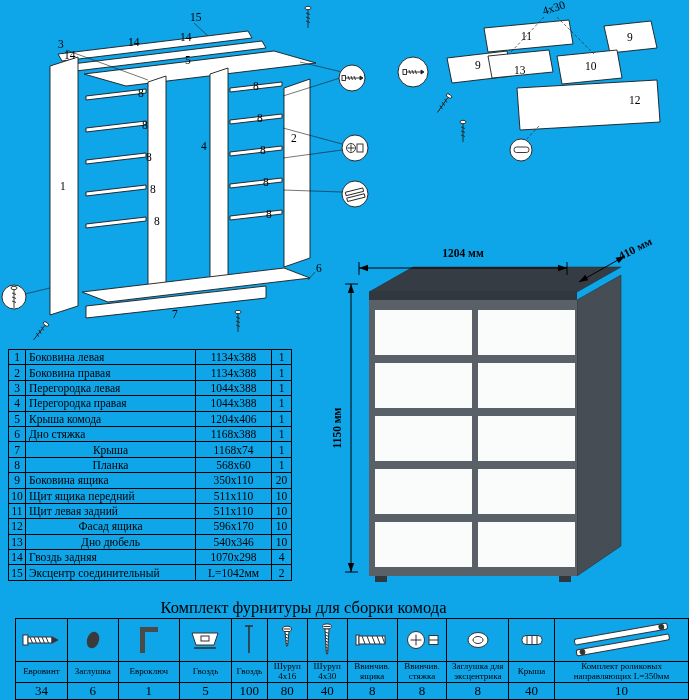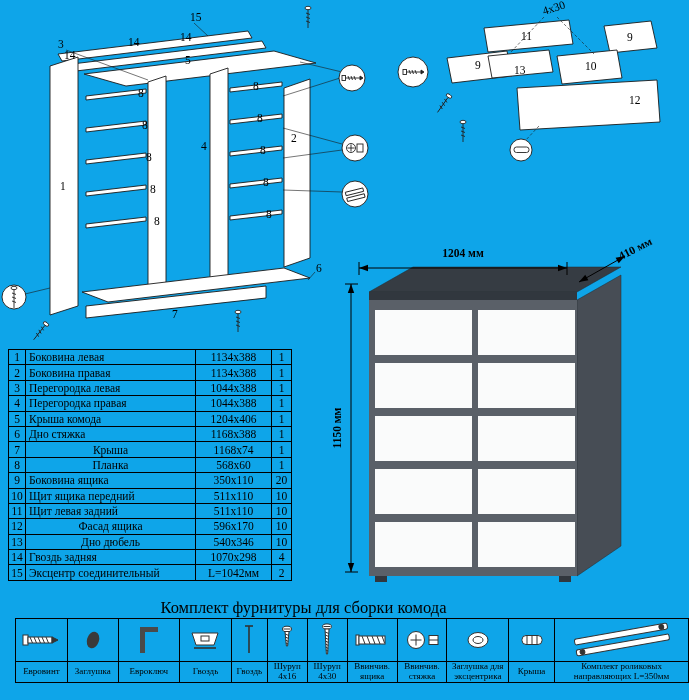--- a/index.html
+++ b/index.html
@@ -448,16 +448,30 @@
         <td>Гвоздь</td>
         <td>Гвоздь</td>
         <td>Шуруп 4x16</td>
         <td>Шуруп 4x30</td>
         <td>Ввинчив. ящика</td>
         <td>Ввинчив. стяжка</td>
         <td>Заглушка для эксцентрика</td>
         <td>Крыша</td>
         <td>Комплект роликовых направляющих L=350мм</td>
       </tr>
+      <tr class="hw-qty">
+        <td>34</td>
+        <td>6</td>
+        <td>1</td>
+        <td>5</td>
+        <td>100</td>
+        <td>80</td>
+        <td>40</td>
+        <td>8</td>
+        <td>8</td>
+        <td>8</td>
+        <td>40</td>
+        <td>10</td>
+      </tr>
     </tbody>
   </table>
 
 </div>
 
 </body></html>

